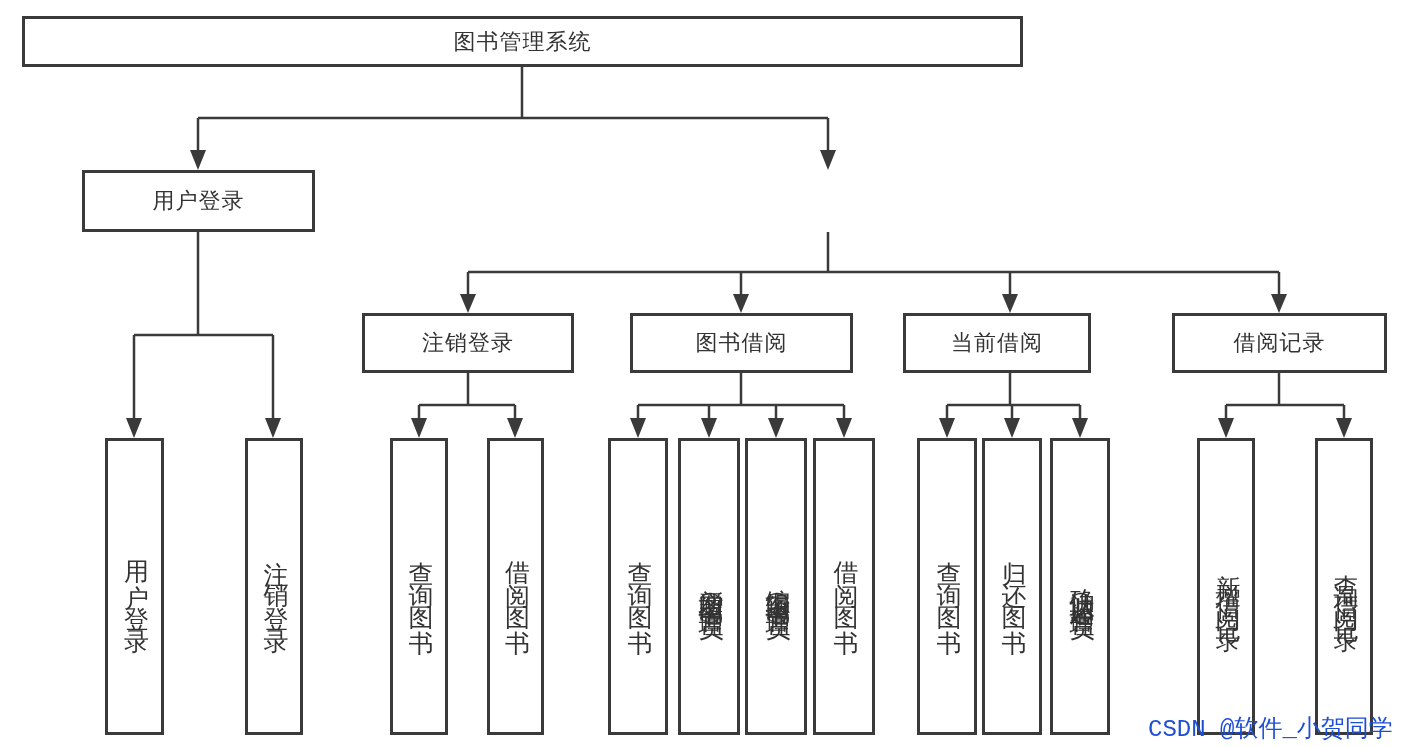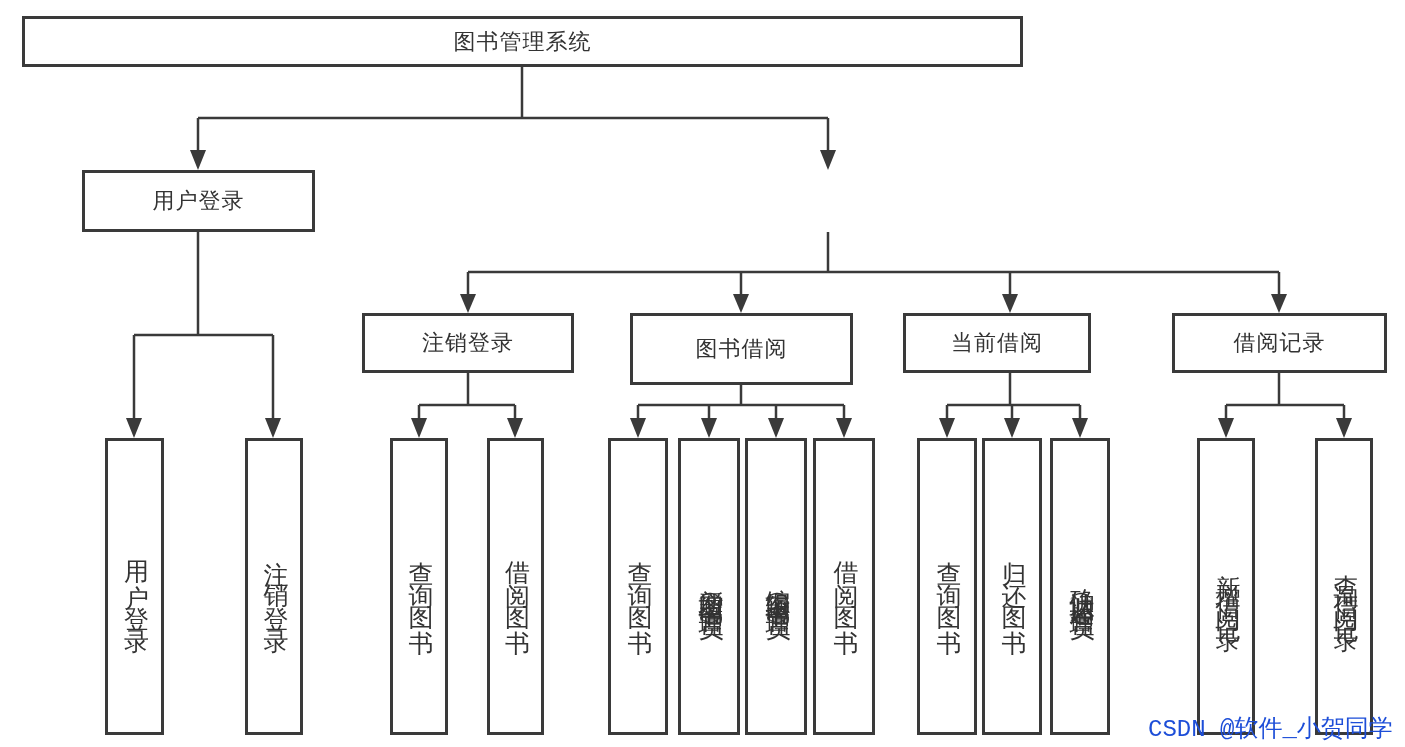--- a/index.html
+++ b/index.html
@@ -43,21 +43,21 @@
   }
   .v-short { letter-spacing: 23px; }
   .v-mid   { letter-spacing: 11px; }
   .v-long  { letter-spacing: 4px; }
 
   
   #n-root           { left: 22px;   top: 16px;  width: 1001px; height: 51px; }
   #n-user-login     { left: 82px;   top: 170px; width: 233px;  height: 62px; }
   #n-book-mgmt      { left: 712px;  top: 170px; width: 232px;  height: 62px; }
   #n-new-book-rec   { left: 362px;  top: 313px; width: 212px;  height: 60px; }
-  #n-book-borrow    { left: 630px;  top: 313px; width: 223px;  height: 72px; }
+  #n-book-borrow    { left: 630px;  top: 313px; width: 223px;  height: 60px; }
   #n-current-borrow { left: 903px;  top: 313px; width: 188px;  height: 60px; }
   #n-borrow-records { left: 1172px; top: 313px; width: 215px;  height: 60px; }
 
   .leaf { top: 438px; height: 297px; width: 60px; }
   #l-login       { left: 105px; width: 59px; }
   #l-logout      { left: 245px; width: 58px; }
   #l-rec-query   { left: 390px; width: 58px; }
   #l-rec-borrow  { left: 487px; width: 57px; }
   #l-bor-query   { left: 608px; }
   #l-bor-add     { left: 678px; width: 62px; }

